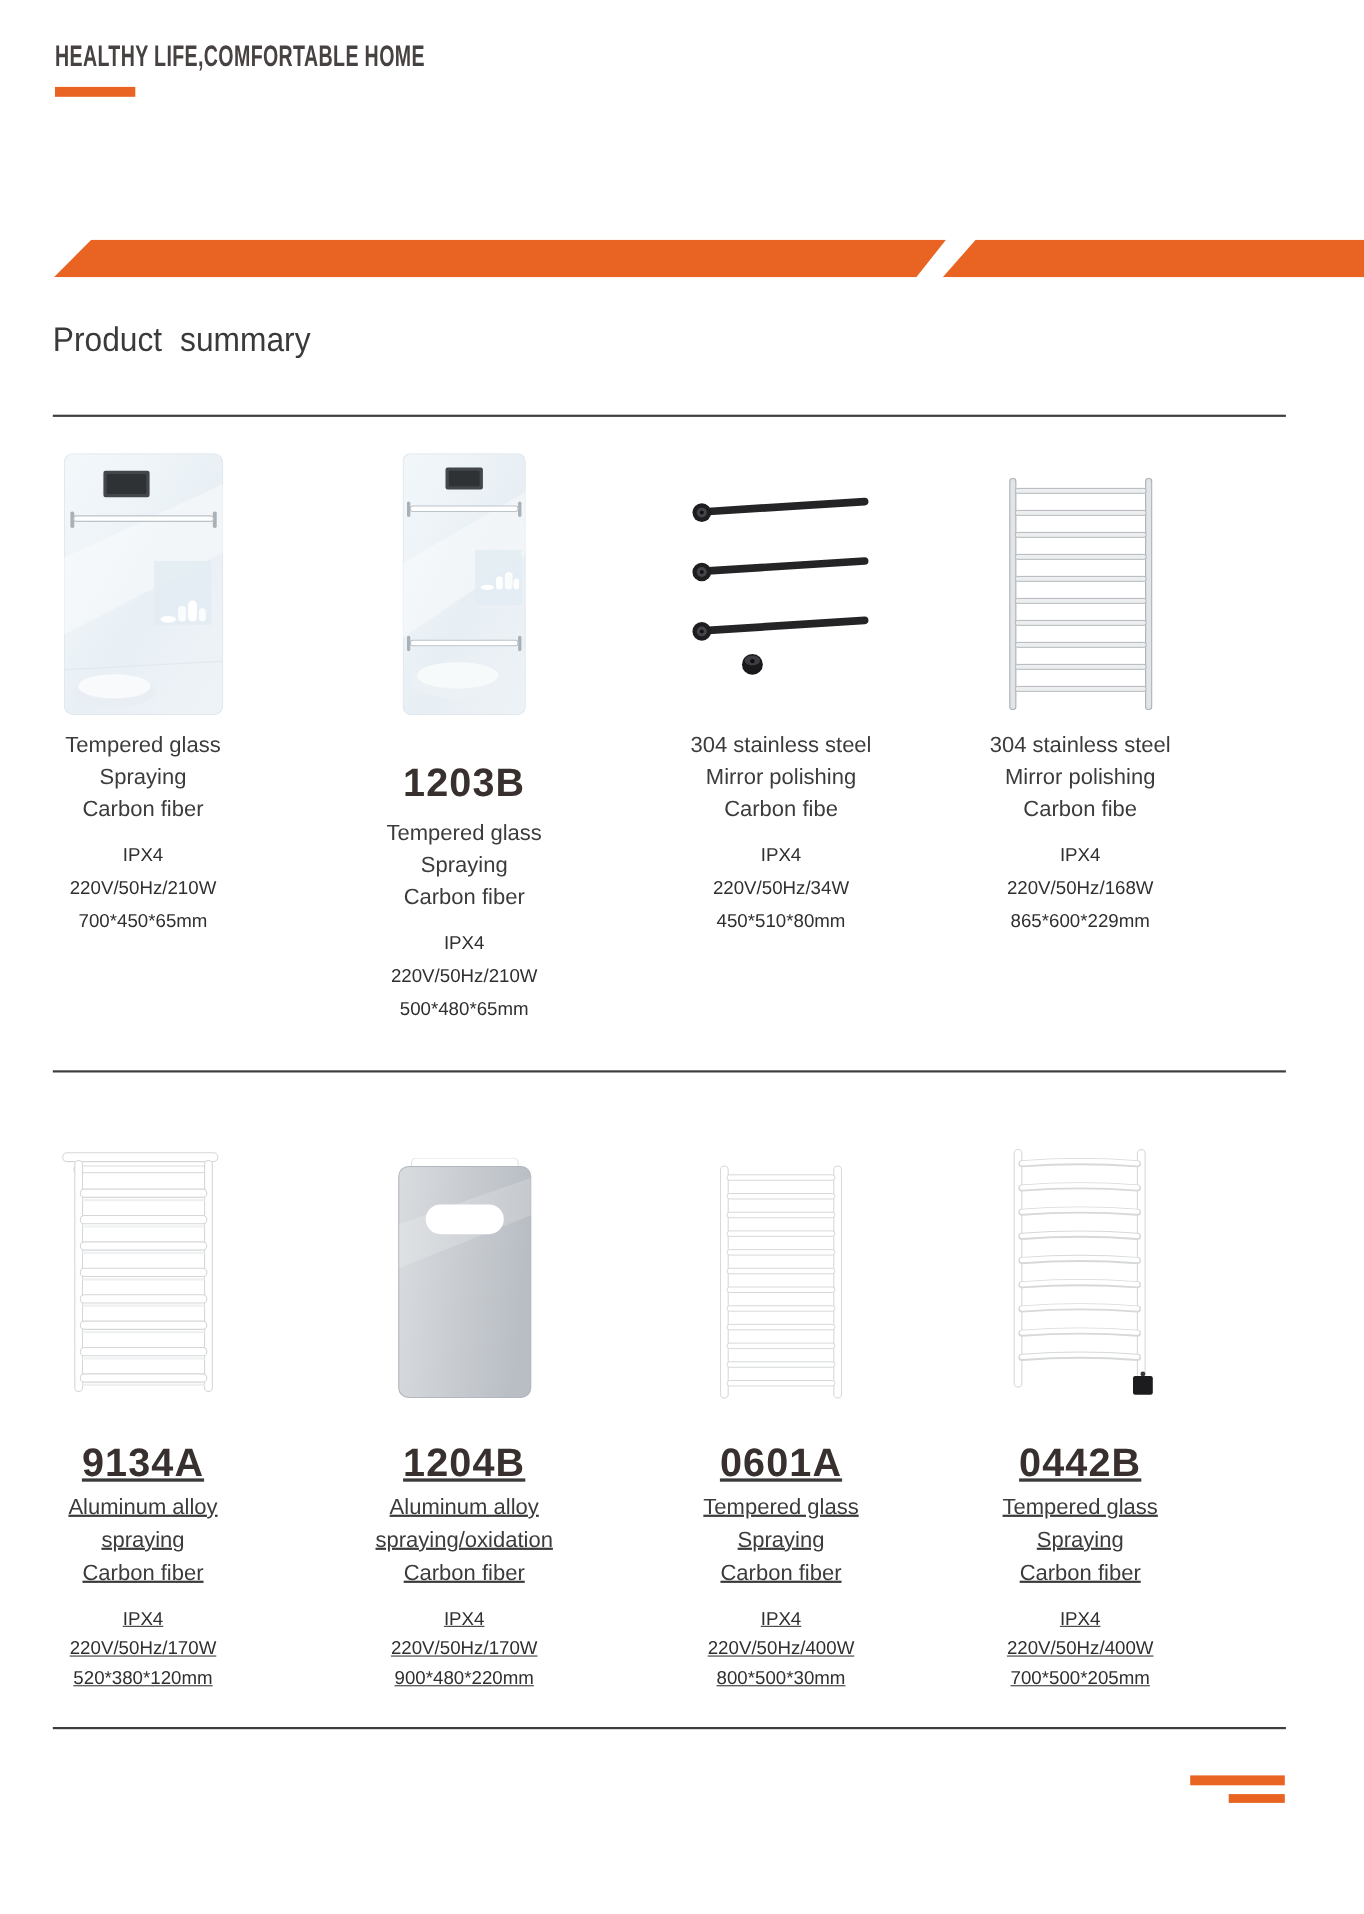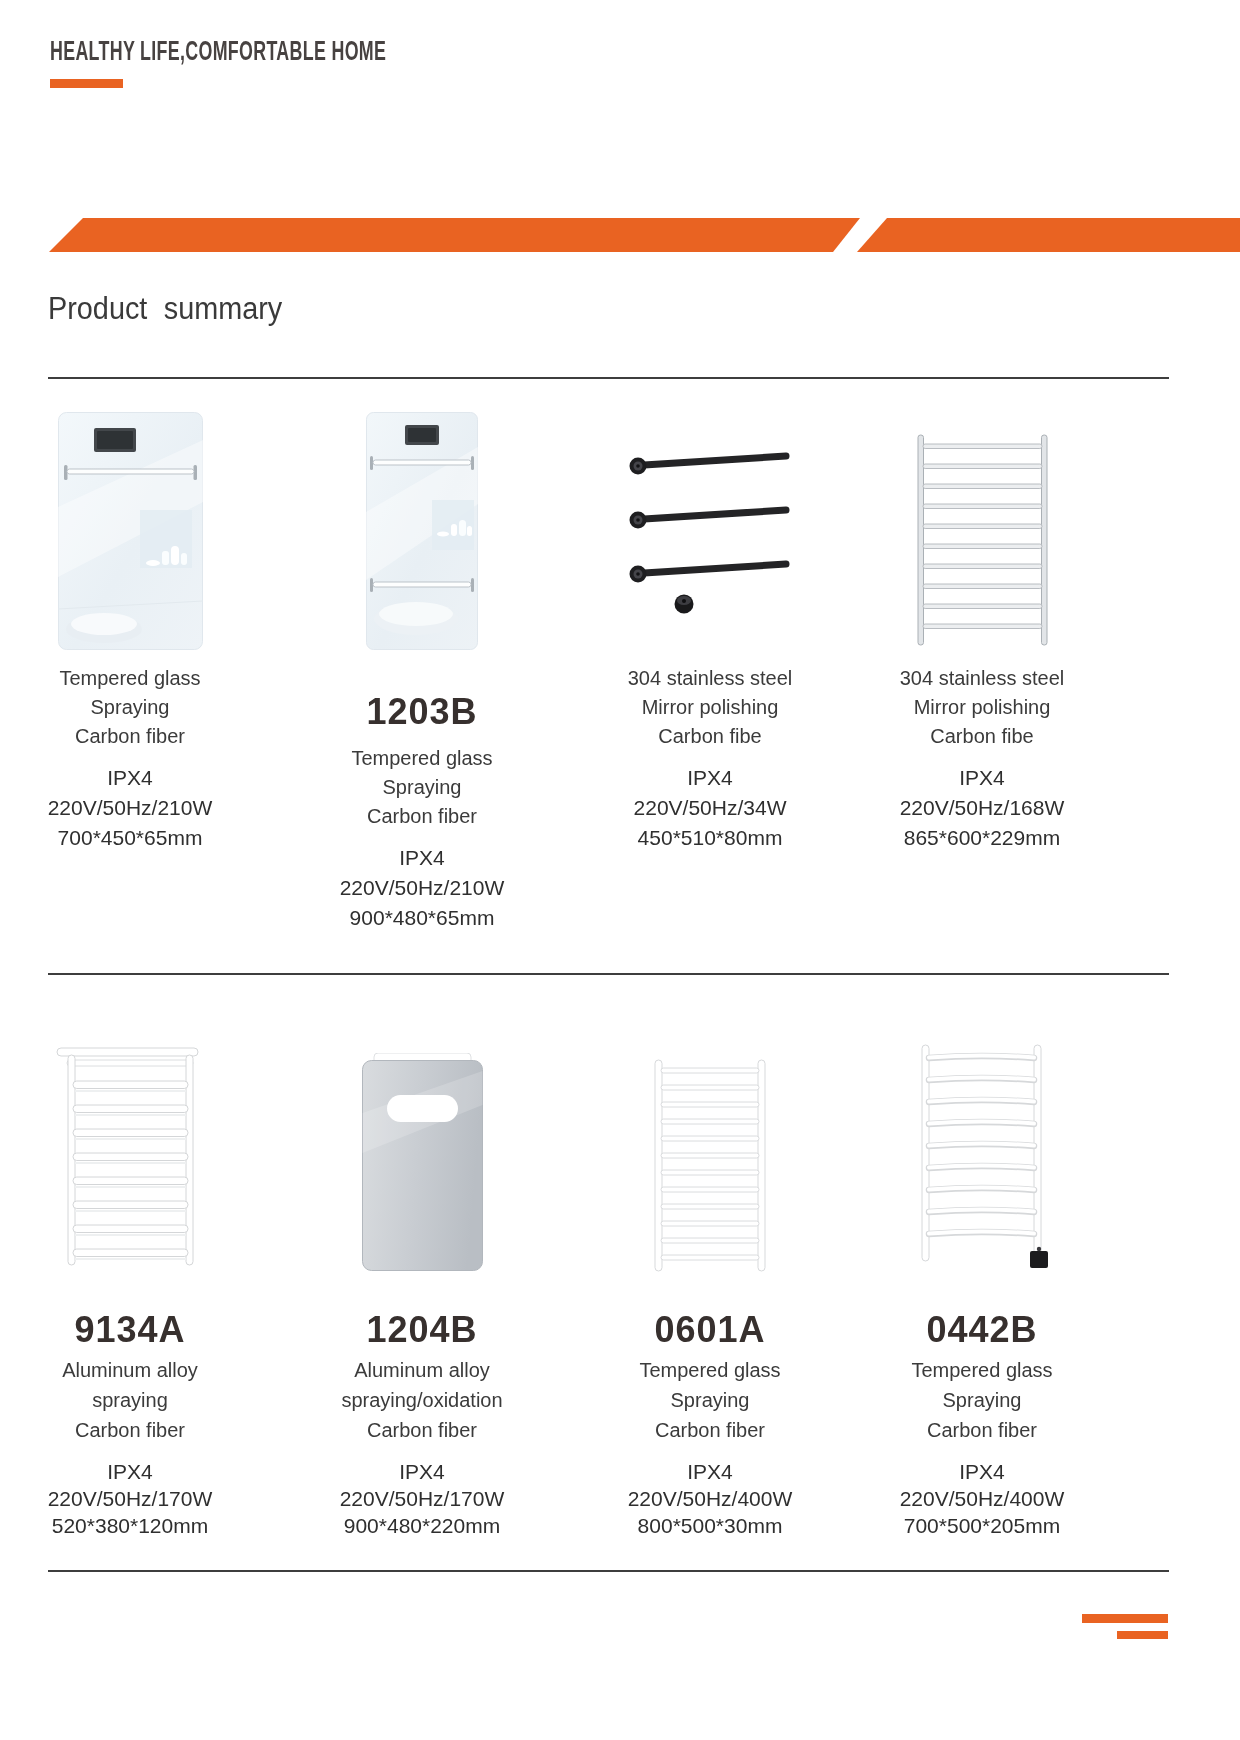--- a/index.html
+++ b/index.html
@@ -14,35 +14,35 @@
 
   .banner{left:49px;top:218px;line-height:0;}
 
   .section-title{left:48px;top:291px;font-size:31px;color:#3a3a3a;word-spacing:9px;
                  white-space:nowrap;transform:scaleX(.93);transform-origin:0 0;}
 
   .rule{left:48px;width:1121px;height:2px;background:#3e3e3e;}
   #rule1{top:377px;} #rule2{top:973px;} #rule3{top:1570px;}
 
   .cell{position:absolute;width:260px;text-align:center;}
-  .r1{top:377px;} .r2{top:973px;}
+  .r1{top:377px;} .r2{top:973px;text-decoration:underline;}
   .c1{left:0px;} .c2{left:292px;} .c3{left:580px;} .c4{left:852px;}
 
   .imgband{display:flex;align-items:flex-end;justify-content:center;}
   .r1 .imgband{height:238px;margin-top:35px;}
   .r2 .imgband{height:263px;margin-top:37px;}
   .imgband.center{align-items:center;}
 
   .model{font-size:36px;line-height:36px;font-weight:700;color:var(--model);letter-spacing:1px;}
   .r1 .model{margin-top:44px;} .r2 .model{margin-top:39px;}
 
   .mats{font-size:20px;line-height:29px;color:#3b3b3b;}
   .r1 .mats{margin-top:14px;} .r2 .mats{margin-top:7px;line-height:30px;}
 
-  .specs{font-size:21px;line-height:30px;color:#2f2f2f;}
+  .specs{font-size:17px;line-height:30px;color:#2f2f2f;}
   .r1 .specs{margin-top:12px;} .r2 .specs{margin-top:13px;line-height:27px;}
 
   .footer-bar1{left:1082px;top:1614px;width:86px;height:9px;background:var(--accent);}
   .footer-bar2{left:1117px;top:1631px;width:51px;height:8px;background:var(--accent);}
 
   svg{display:block;}
 </style>
 </head>
 <body>
 
@@ -132,21 +132,21 @@
   </div>
   <div class="model">1203B</div>
   <div class="mats">
     <div>Tempered glass</div>
     <div>Spraying</div>
     <div>Carbon fiber</div>
   </div>
   <div class="specs">
     <div>IPX4</div>
     <div>220V/50Hz/210W</div>
-    <div>900*480*65mm</div>
+    <div>500*480*65mm</div>
   </div>
 </div>
 
 <div class="cell r1 c3">
   <div class="imgband center">
     <svg width="168" height="180" viewBox="0 0 168 180" aria-label="black-swing-arm-towel-bars">
       <g>
         <line x1="18" y1="24" x2="160" y2="15" stroke="#242426" stroke-width="7" stroke-linecap="round"></line>
         <circle cx="12" cy="25" r="8.5" fill="#1e1e20"></circle>
           <circle cx="12" cy="25" r="4.5" fill="#45454a"></circle>

